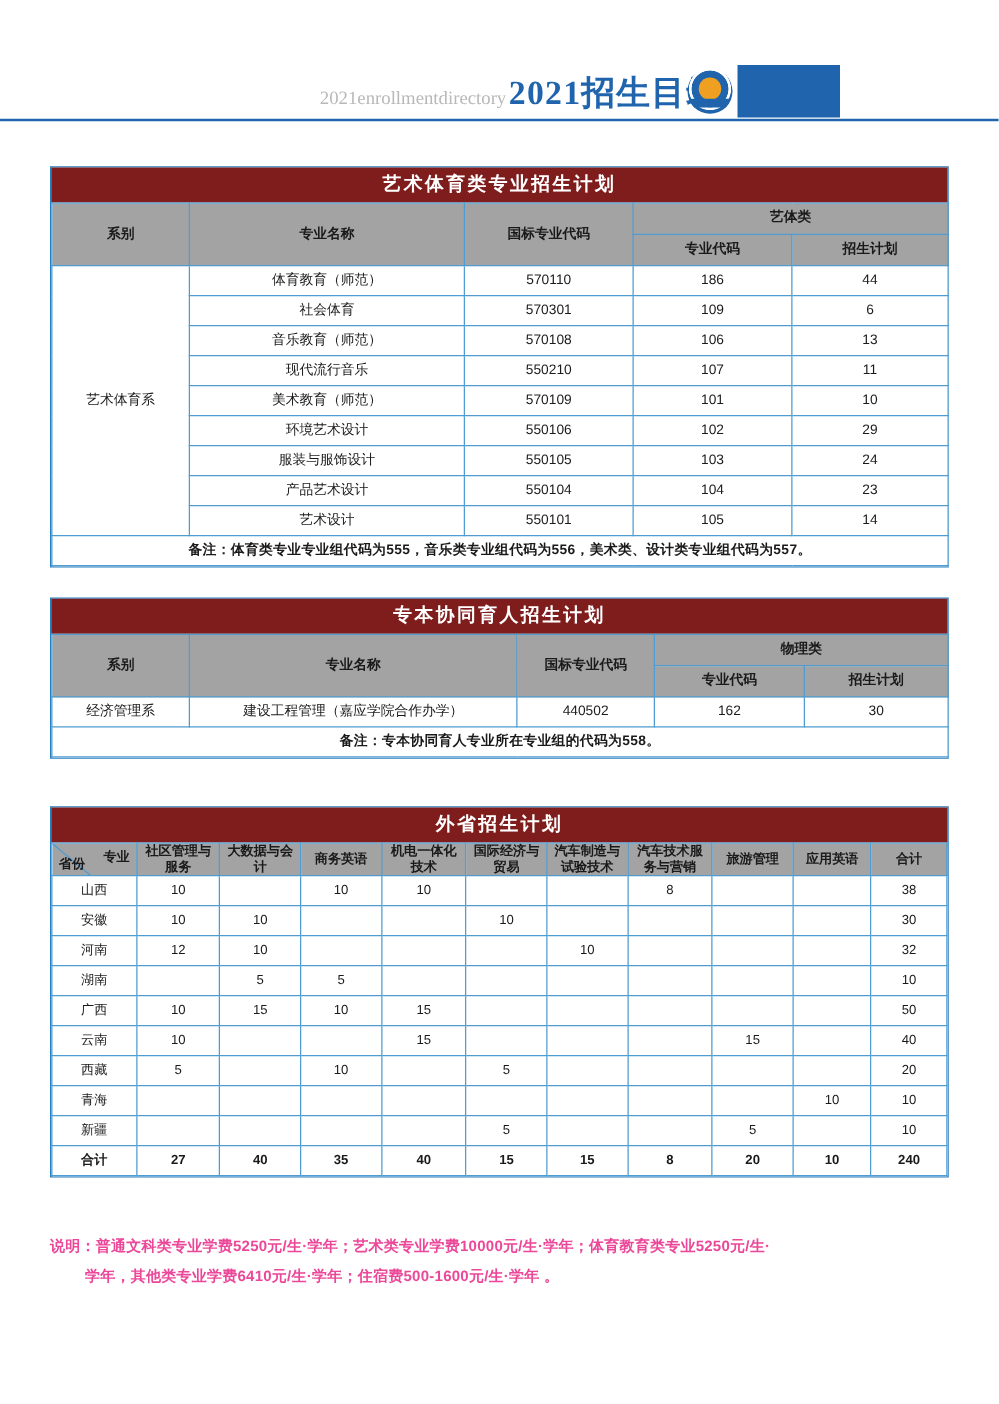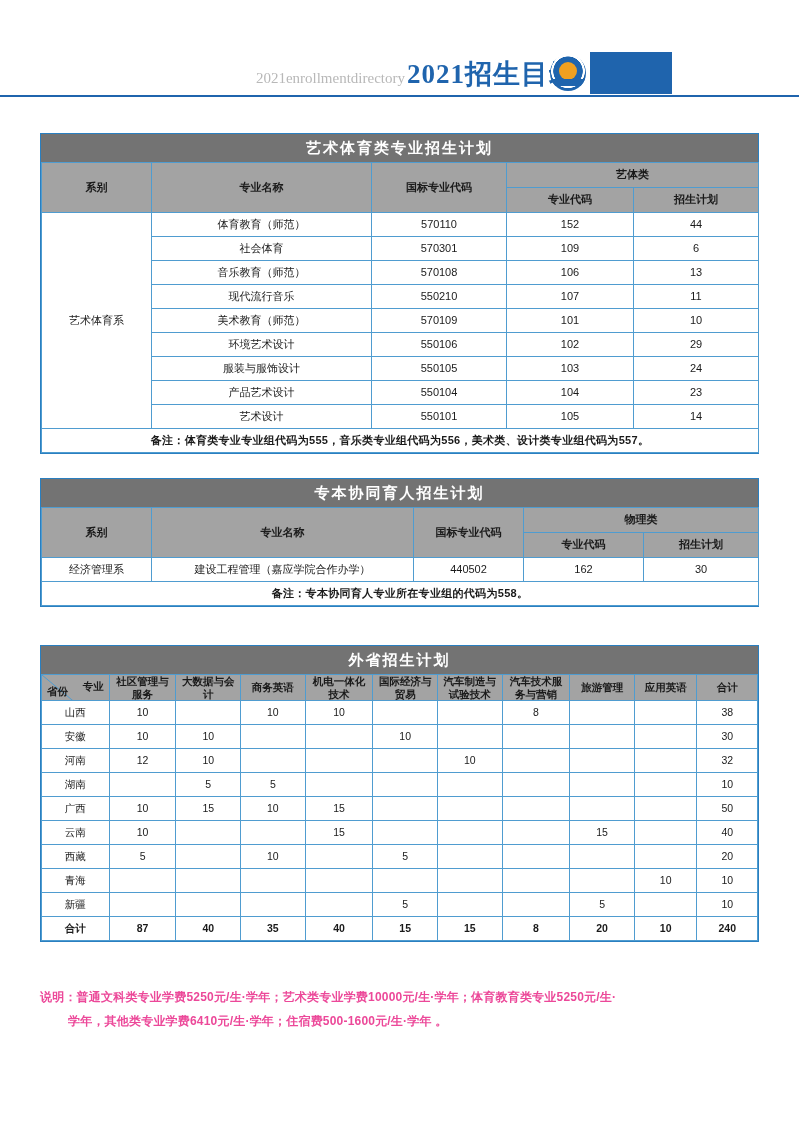--- a/index.html
+++ b/index.html
@@ -91,21 +91,21 @@
 
   
   .tbl-block {
     position: absolute;
     left: 40px;
     width: 719px;
     border: 1px solid #2a7fc0;
     box-sizing: border-box;
   }
   .tbl-title {
-    background: #737373;
+    background: #7f1d1d;
     color: #ffffff;
     font-size: 15px;
     font-weight: 700;
     text-align: center;
     letter-spacing: 2px;
     line-height: 28px;
     height: 28px;
   }
   table.grid {
     border-collapse: collapse;
@@ -235,21 +235,21 @@
       <tr>
         <th>专业代码</th>
         <th>招生计划</th>
       </tr>
     </thead>
     <tbody>
       <tr>
         <td class="side-head" rowspan="9">艺术体育系</td>
         <td>体育教育（师范）</td>
         <td>570110</td>
-        <td>152</td>
+        <td>186</td>
         <td>44</td>
       </tr>
       <tr>
         <td>社会体育</td>
         <td>570301</td>
         <td>109</td>
         <td>6</td>
       </tr>
       <tr>
         <td>音乐教育（师范）</td>
@@ -489,21 +489,21 @@
         <td></td>
         <td>5</td>
         <td></td>
         <td></td>
         <td>5</td>
         <td></td>
         <td>10</td>
       </tr>
       <tr class="sum-row">
         <td>合计</td>
-        <td>87</td>
+        <td>27</td>
         <td>40</td>
         <td>35</td>
         <td>40</td>
         <td>15</td>
         <td>15</td>
         <td>8</td>
         <td>20</td>
         <td>10</td>
         <td>240</td>
       </tr>

